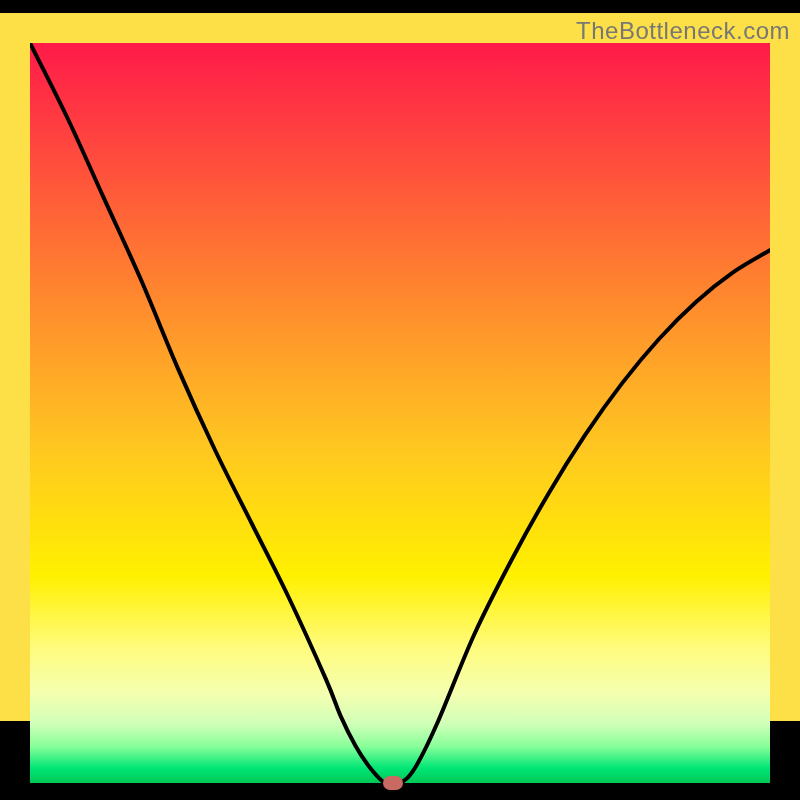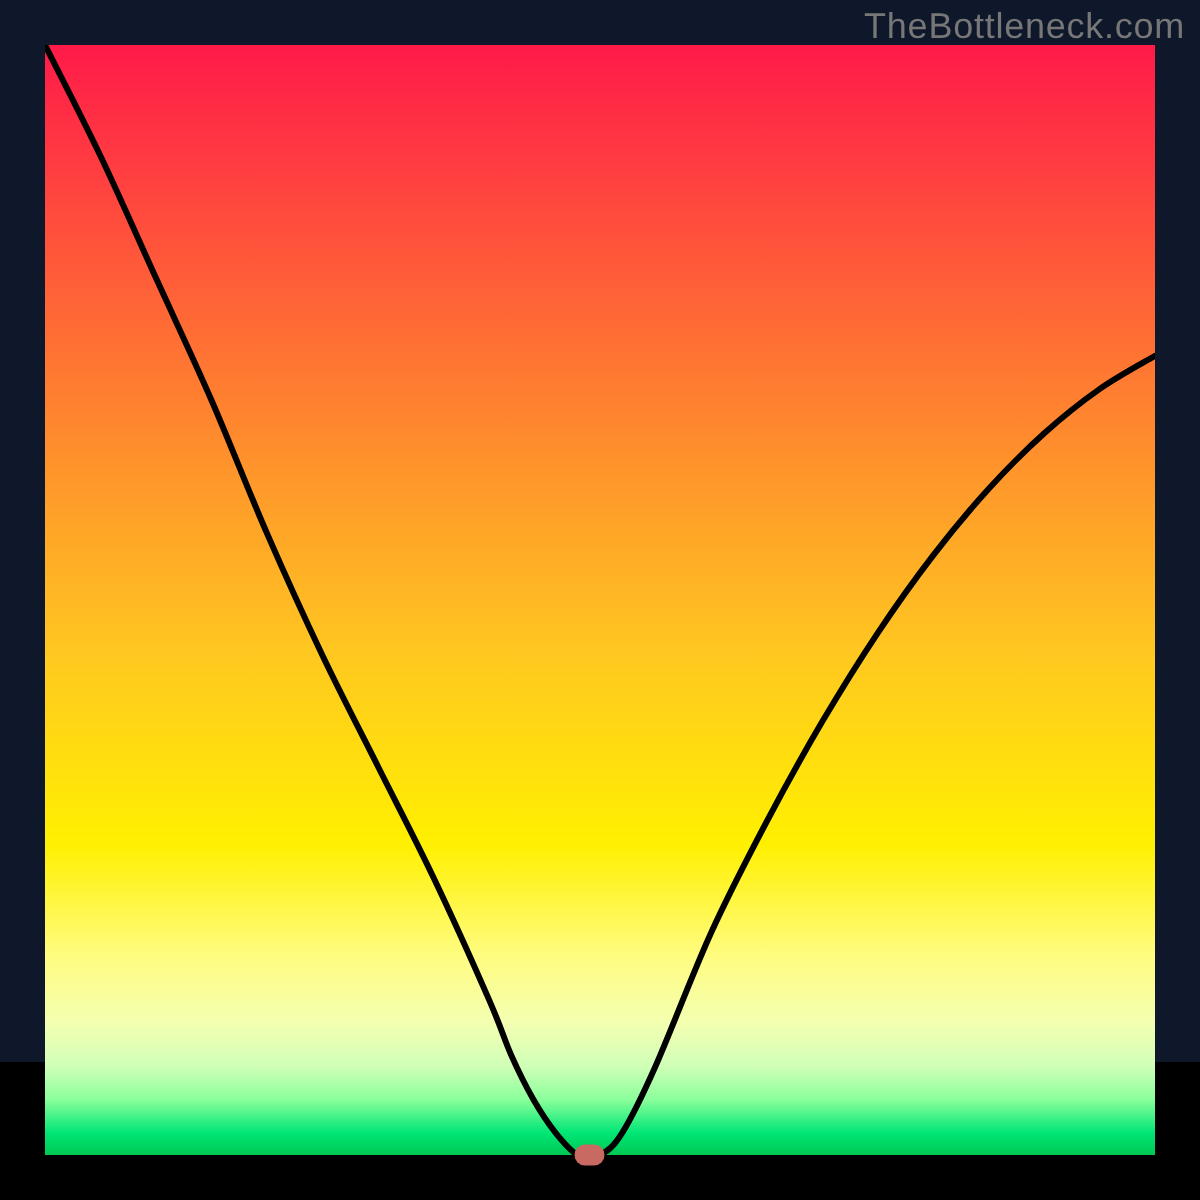--- a/index.html
+++ b/index.html
@@ -6,24 +6,24 @@
     margin: 0;
     padding: 0;
     width: 800px;
     height: 800px;
     background: #000;
     overflow: hidden;
   }
   .frame {
     position: absolute;
     left: 0;
-    top: 0;
+    top: 13px;
     width: 800px;
     height: 708px;
-    background: #0f172a;
+    background: #fde047;
   }
   .plot-area {
     position: absolute;
     left: 30px;
     top: 30px;
     width: 740px;
     height: 740px;
     background: linear-gradient(to bottom,
       #ff1a49 0%,
       #ff4040 12%,

